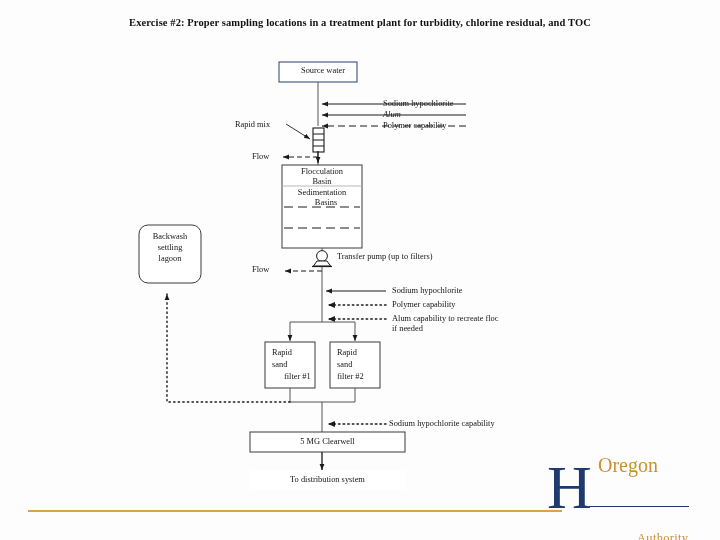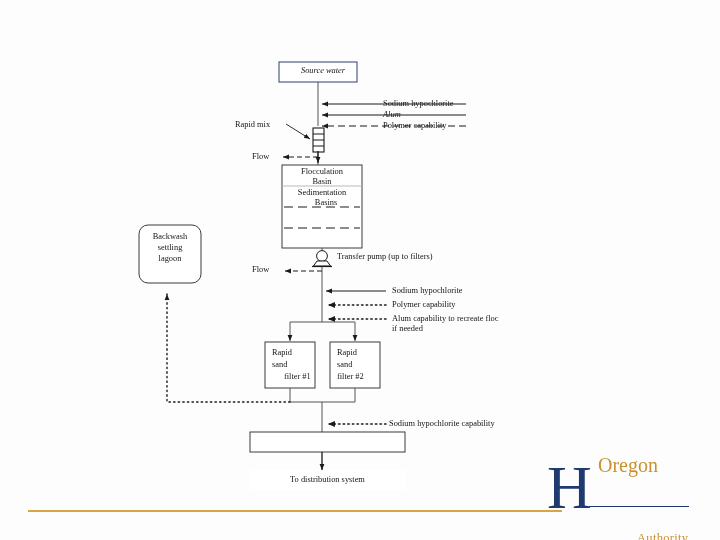--- a/index.html
+++ b/index.html
@@ -120,20 +120,21 @@
     width: 534px;
     height: 1.5px;
     background: #d9a441;
   }
 </style>
 </head>
 <body>
 
 <div id="slide">
 
+  <div id="title">Exercise #2: Proper sampling locations in a treatment plant for turbidity, chlorine residual, and TOC</div>
 
   <svg id="diagram-svg" width="720" height="540">
     <defs>
       <marker id="arrH" markerWidth="7" markerHeight="7" refX="6" refY="3" orient="auto" markerUnits="userSpaceOnUse">
         <path d="M6,3 L0,0.6 L0,5.4 Z" fill="#1a1a1a"></path>
       </marker>
       <marker id="arrHL" markerWidth="8" markerHeight="8" refX="7" refY="3.5" orient="auto" markerUnits="userSpaceOnUse">
         <path d="M7,3.5 L0,0.6 L0,6.4 Z" fill="#1a1a1a"></path>
       </marker>
       <marker id="arrV" markerWidth="7" markerHeight="7" refX="6" refY="3" orient="auto" markerUnits="userSpaceOnUse">
@@ -202,21 +203,21 @@
 
     <line x1="386" y1="424" x2="328" y2="424" stroke="#1a1a1a" stroke-width="1.6" stroke-dasharray="1.4,3.2" stroke-linecap="round" marker-end="url(#arrHL)"></line>
 
     <rect x="250" y="432" width="155" height="20" fill="#ffffff" stroke="#3a3a3a" stroke-width="1"></rect>
 
     <line x1="322" y1="452" x2="322" y2="470" stroke="#1a1a1a" stroke-width="1.3" marker-end="url(#arrV)"></line>
 
     <rect x="250" y="470" width="155" height="20" fill="#ffffff" stroke="none"></rect>
   </svg>
 
-  <div class="boxlabel" style="left:279px; top:66px; width:88px;font-style:italic;">Source water</div>
+  <div class="boxlabel" style="left:279px; top:66px; width:88px;">Source water</div>
 
   <div class="dlabel" style="left:235px; top:120px;">Rapid mix</div>
 
   <div class="dlabel" style="left:383px; top:99px;">Sodium hypochlorite</div>
   <div class="dlabel" style="left:383px; top:110px;font-style:italic;">Alum</div>
   <div class="dlabel" style="left:383px; top:121px;">Polymer capability</div>
 
   <div class="dlabel" style="left:252px; top:152px;">Flow</div>
   <div class="dlabel" style="left:252px; top:265px;">Flow</div>
 
@@ -239,20 +240,21 @@
   <div class="boxlabel left" style="left:272px; top:348px; width:46px;">Rapid</div>
   <div class="boxlabel left" style="left:272px; top:360px; width:46px;">sand</div>
   <div class="boxlabel left" style="left:272px; top:372px; width:46px;margin-left:12px;">filter #1</div>
 
   <div class="boxlabel left" style="left:337px; top:348px; width:46px;">Rapid</div>
   <div class="boxlabel left" style="left:337px; top:360px; width:46px;">sand</div>
   <div class="boxlabel left" style="left:337px; top:372px; width:46px;">filter #2</div>
 
   <div class="dlabel" style="left:389px; top:419px;">Sodium hypochlorite capability</div>
 
+  <div class="boxlabel" style="left:250px; top:437px; width:155px;">5 MG Clearwell</div>
 
   <div class="boxlabel" style="left:250px; top:475px; width:155px;">To distribution system</div>
 
   <div id="logo">
     <span class="bigH">H</span>
     <span class="oregon">Oregon</span>
     <span class="underline-auth"></span>
     <span class="authority">Authority</span>
   </div>
 

